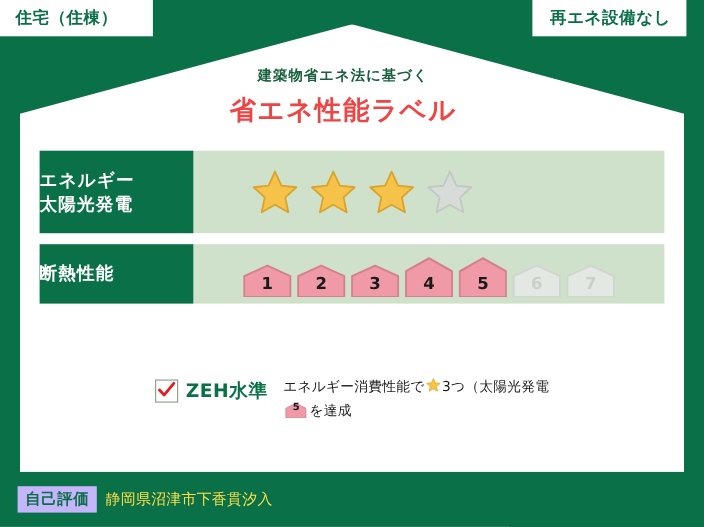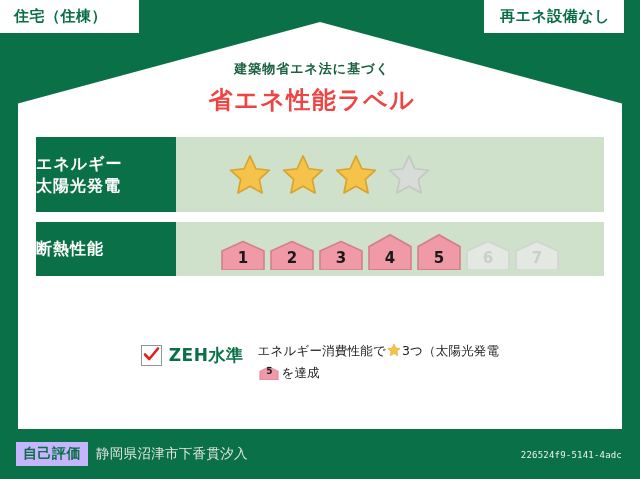--- a/index.html
+++ b/index.html
@@ -98,21 +98,21 @@
   
   .footer{
     position:absolute;left:0;right:0;bottom:0;height:50px;z-index:5;
     display:flex;align-items:center;
   }
   .foot-left{display:flex;align-items:center;padding-left:16px;gap:8px;}
   .self-badge{
     background:#c4b5fd;color:#0a6e46;font-weight:bold;font-size:14px;
     padding:3px 7px;letter-spacing:.5px;
   }
-  .address{color:#e5e5e5;font-size:13.5px;letter-spacing:.3px;}
+  .address{color:#fde047;font-size:13.5px;letter-spacing:.3px;}
   .foot-right{
     margin-left:auto;padding-right:18px;text-align:right;color:#ffffff;
   }
   .eval-date{font-size:14px;letter-spacing:.3px;}
   .eval-id{font-size:9px;opacity:.92;margin-top:2px;letter-spacing:.2px;
     font-family:"DejaVu Sans Mono","Liberation Mono",monospace;}
 </style>
 </head>
 <body>
 
@@ -230,15 +230,14 @@
 
   </div>
 </div>
 
 <div class="footer">
   <div class="foot-left">
     <span class="self-badge">自己評価</span>
     <span class="address">静岡県沼津市下香貫汐入</span>
   </div>
   <div class="foot-right">
-    <div class="eval-id">226524f9-5141-4adc</div>
   </div>
 </div>
 
 </body></html>

